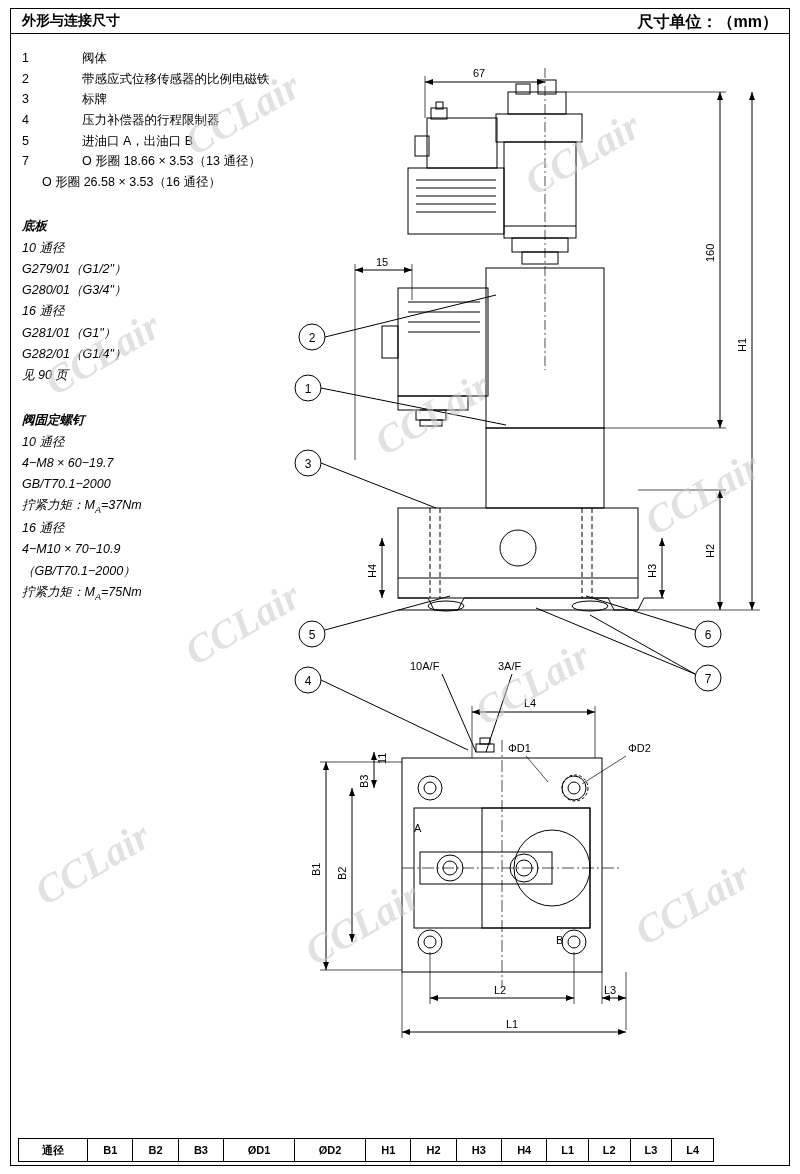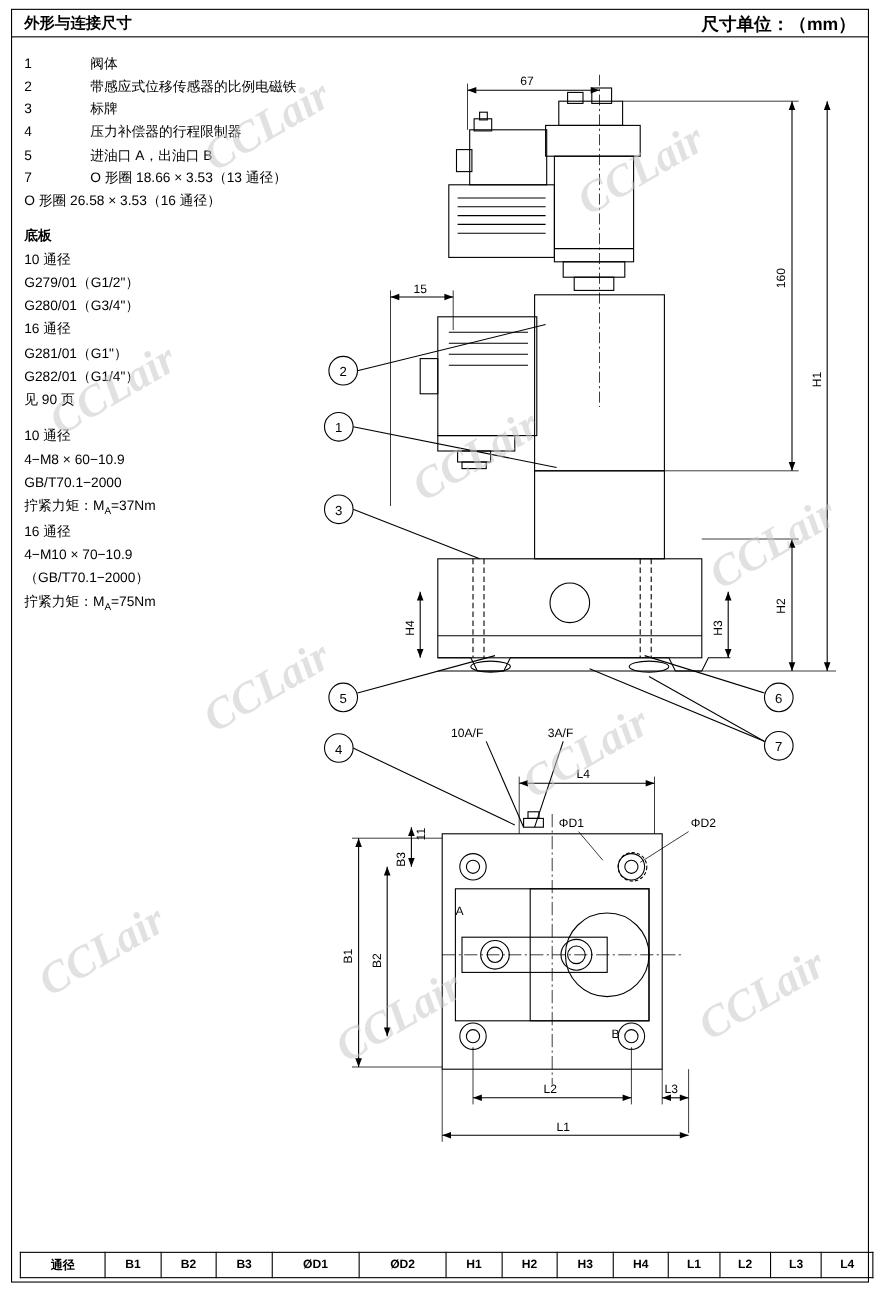--- a/index.html
+++ b/index.html
@@ -6,31 +6,31 @@
   body{width:800px;height:1174px;font-family:"Liberation Sans",sans-serif;color:#000;}
   .page{position:relative;width:800px;height:1174px;box-sizing:border-box;padding:8px 10px;}
   .frame{position:absolute;left:10px;top:8px;width:780px;height:1158px;border:1.5px solid #000;box-sizing:border-box;}
   .hdr{position:absolute;left:10px;top:8px;width:780px;height:26px;border-bottom:1.5px solid #000;box-sizing:border-box;}
   .hdr-title{position:absolute;left:12px;top:4px;font-size:14px;font-weight:bold;}
   .hdr-unit{position:absolute;right:12px;top:4px;font-size:16px;font-weight:bold;}
   .legend{position:absolute;left:22px;top:48px;width:270px;font-size:12.5px;line-height:1.65;}
   .legend .row{display:flex;}
   .legend .num{width:20px;flex:0 0 20px;}
   .legend .txt{flex:1;margin-left:40px;}
-  .legend .sub{}
-  .blk{margin-top:12px;}
+  .legend .sub{margin-left:20px;}
+  .blk{margin-top:24px;font-style:italic;}
   .blk .ln{line-height:1.7;font-size:12.5px;}
   .sub2{font-size:9px;vertical-align:sub;}
 
   
   .draw{position:absolute;left:290px;top:40px;width:500px;height:1010px;}
   svg{display:block;}
 
   
-  .tbl{position:absolute;left:18px;bottom:12px;width:776px;border-collapse:collapse;font-size:11px;}
+  .tbl{position:absolute;left:18px;bottom:12px;width:696px;border-collapse:collapse;font-size:11px;}
   .tbl td,.tbl th{border:1px solid #000;text-align:center;height:22px;font-weight:normal;padding:0;}
   .tbl thead td{font-weight:bold;}
 
   
   .wm{position:absolute;font-family:"Liberation Serif",serif;font-style:italic;font-weight:bold;
       color:#c9c9c9;opacity:.55;font-size:40px;transform:rotate(-30deg);pointer-events:none;white-space:nowrap;}
 </style>
 </head>
 <body>
 
@@ -74,22 +74,23 @@
       <div class="ln">10 通径</div>
       <div class="ln">G279/01（G1/2"）</div>
       <div class="ln">G280/01（G3/4"）</div>
       <div class="ln">16 通径</div>
       <div class="ln">G281/01（G1"）</div>
       <div class="ln">G282/01（G1/4"）</div>
       <div class="ln">见 90 页</div>
     </div>
 
     <div class="blk">
+      <div class="ln" style="font-weight:bold">阀固定螺钉</div>
       <div class="ln">10 通径</div>
-      <div class="ln">4−M8 × 60−10.9</div>
+      <div class="ln">4−M8 × 60−19.7</div>
       <div class="ln">GB/T70.1−2000</div>
       <div class="ln"><span>拧紧力矩：M</span><span class="sub2">A</span><span>=37Nm</span></div>
       <div class="ln">16 通径</div>
       <div class="ln">4−M10 × 70−10.9</div>
       <div class="ln">（GB/T70.1−2000）</div>
       <div class="ln"><span>拧紧力矩：M</span><span class="sub2">A</span><span>=75Nm</span></div>
     </div>
   </div>
 
   <div class="draw">

